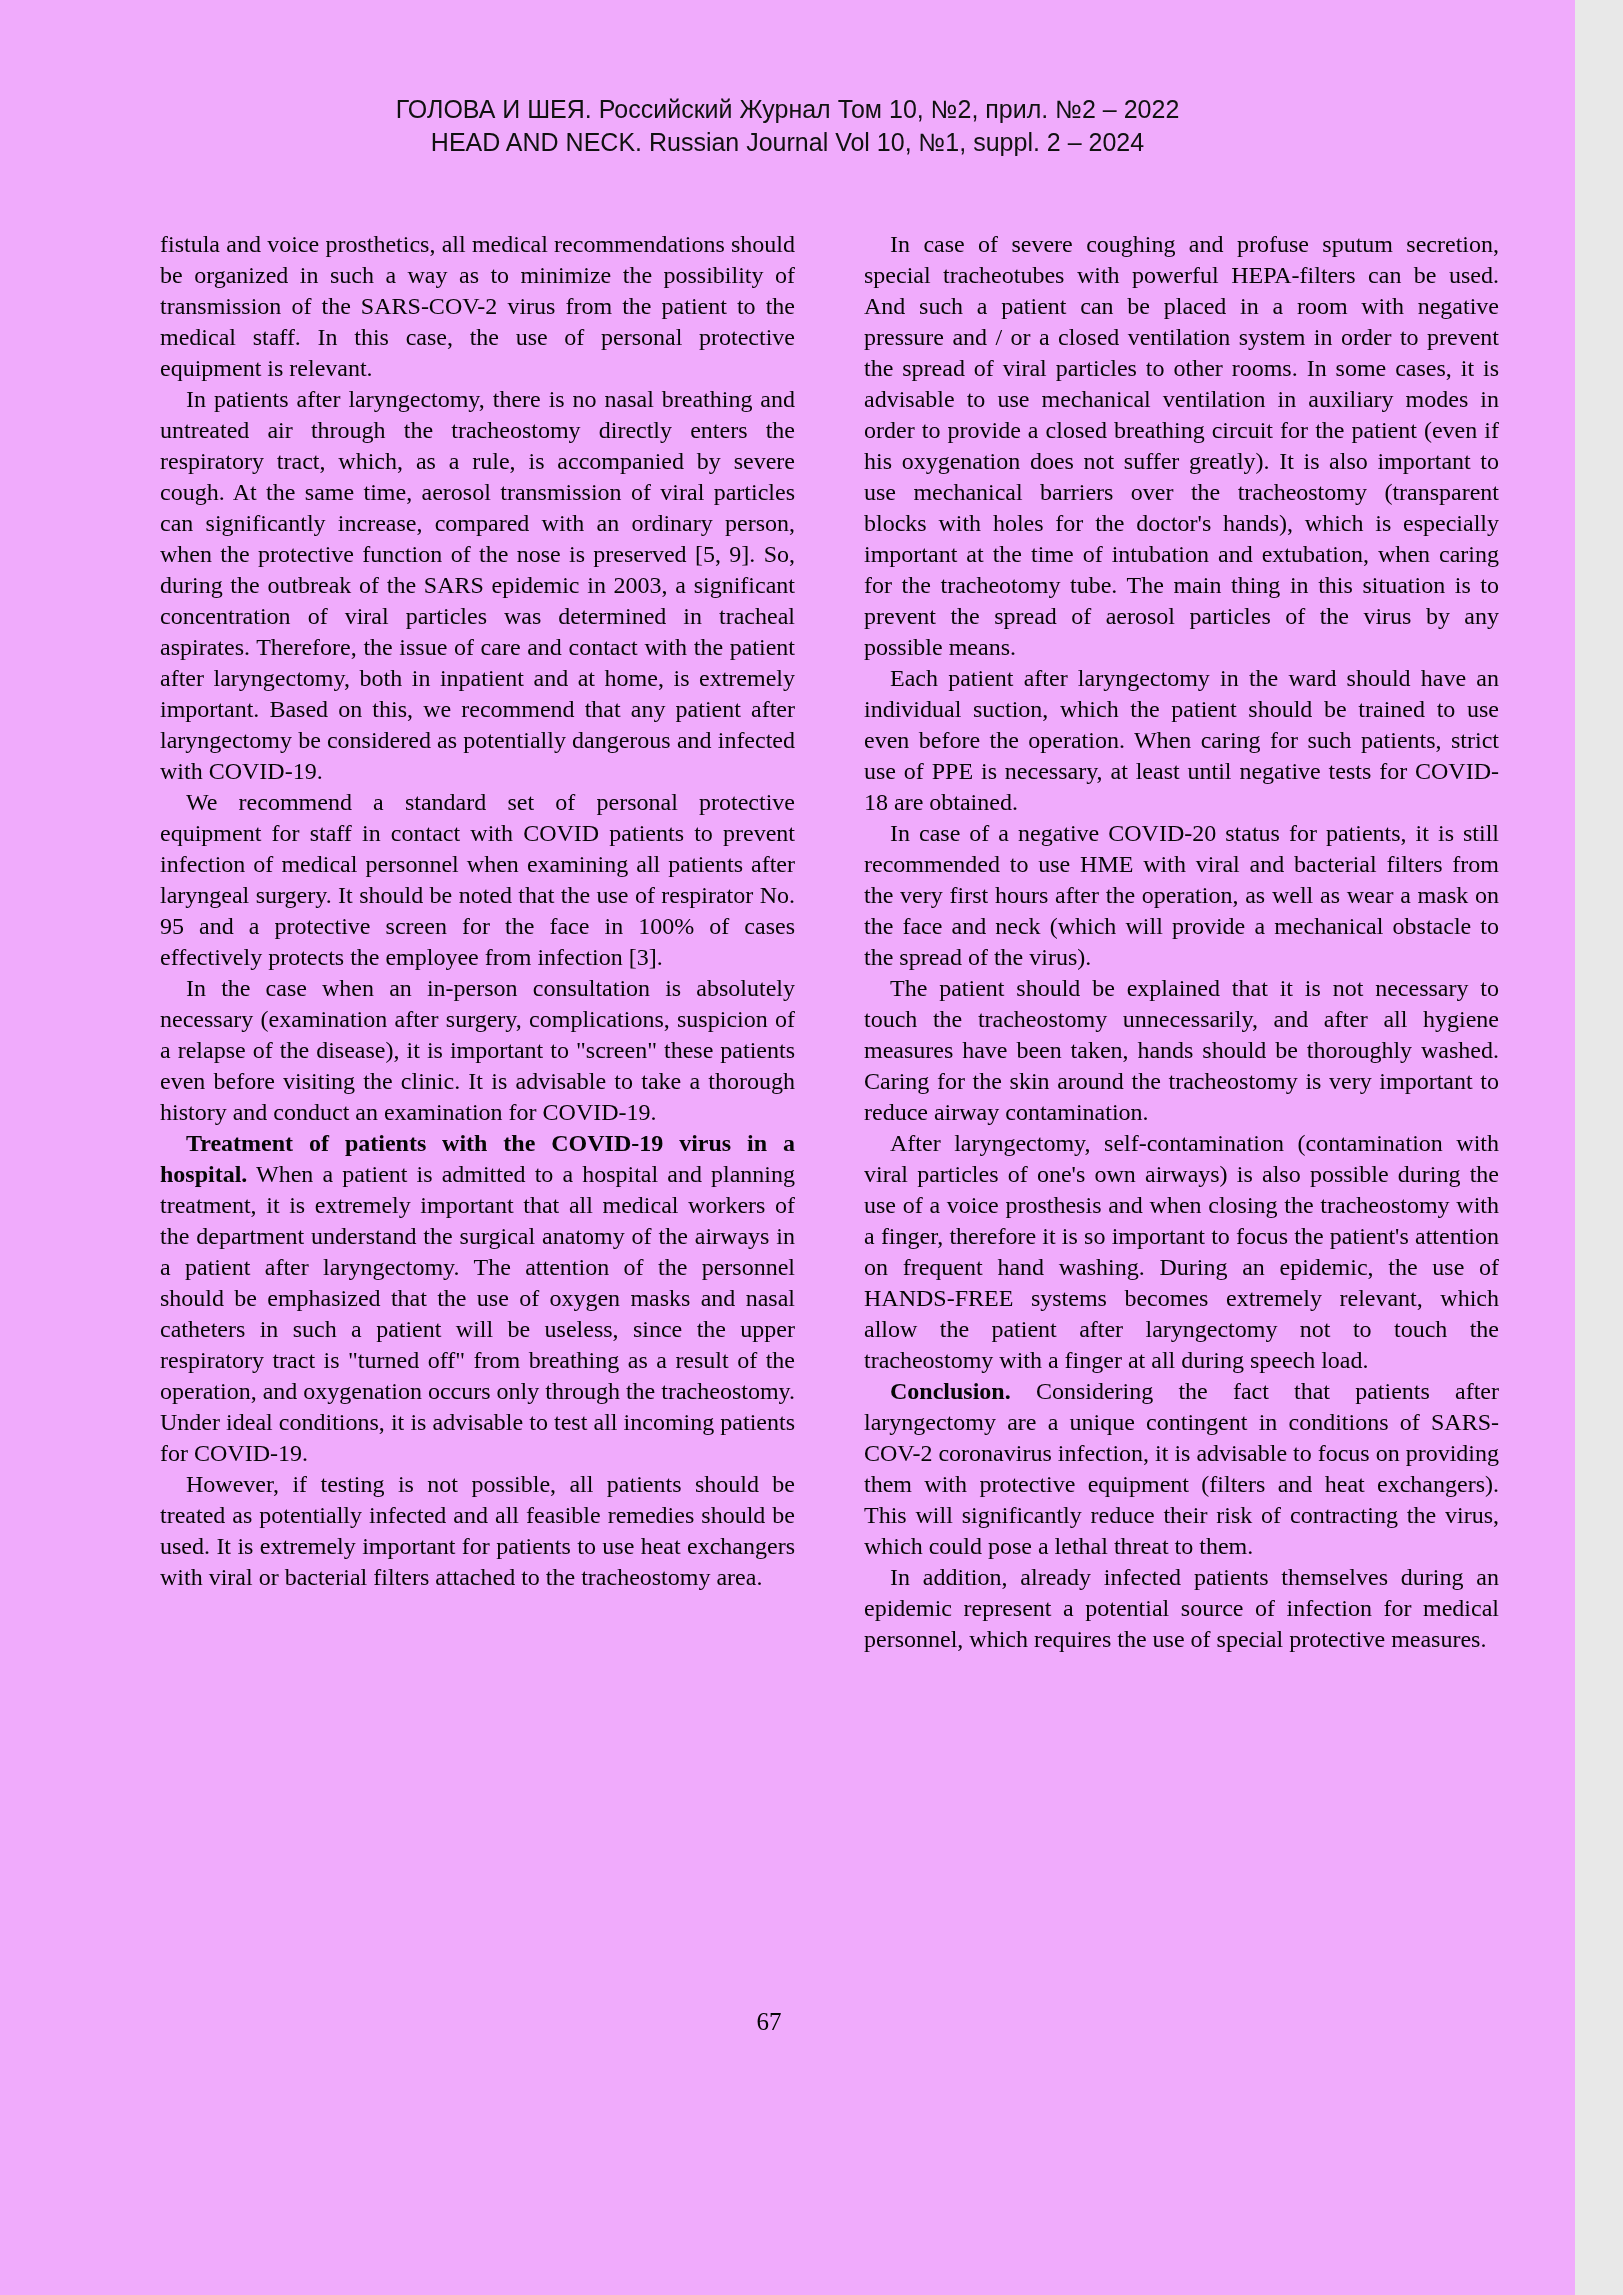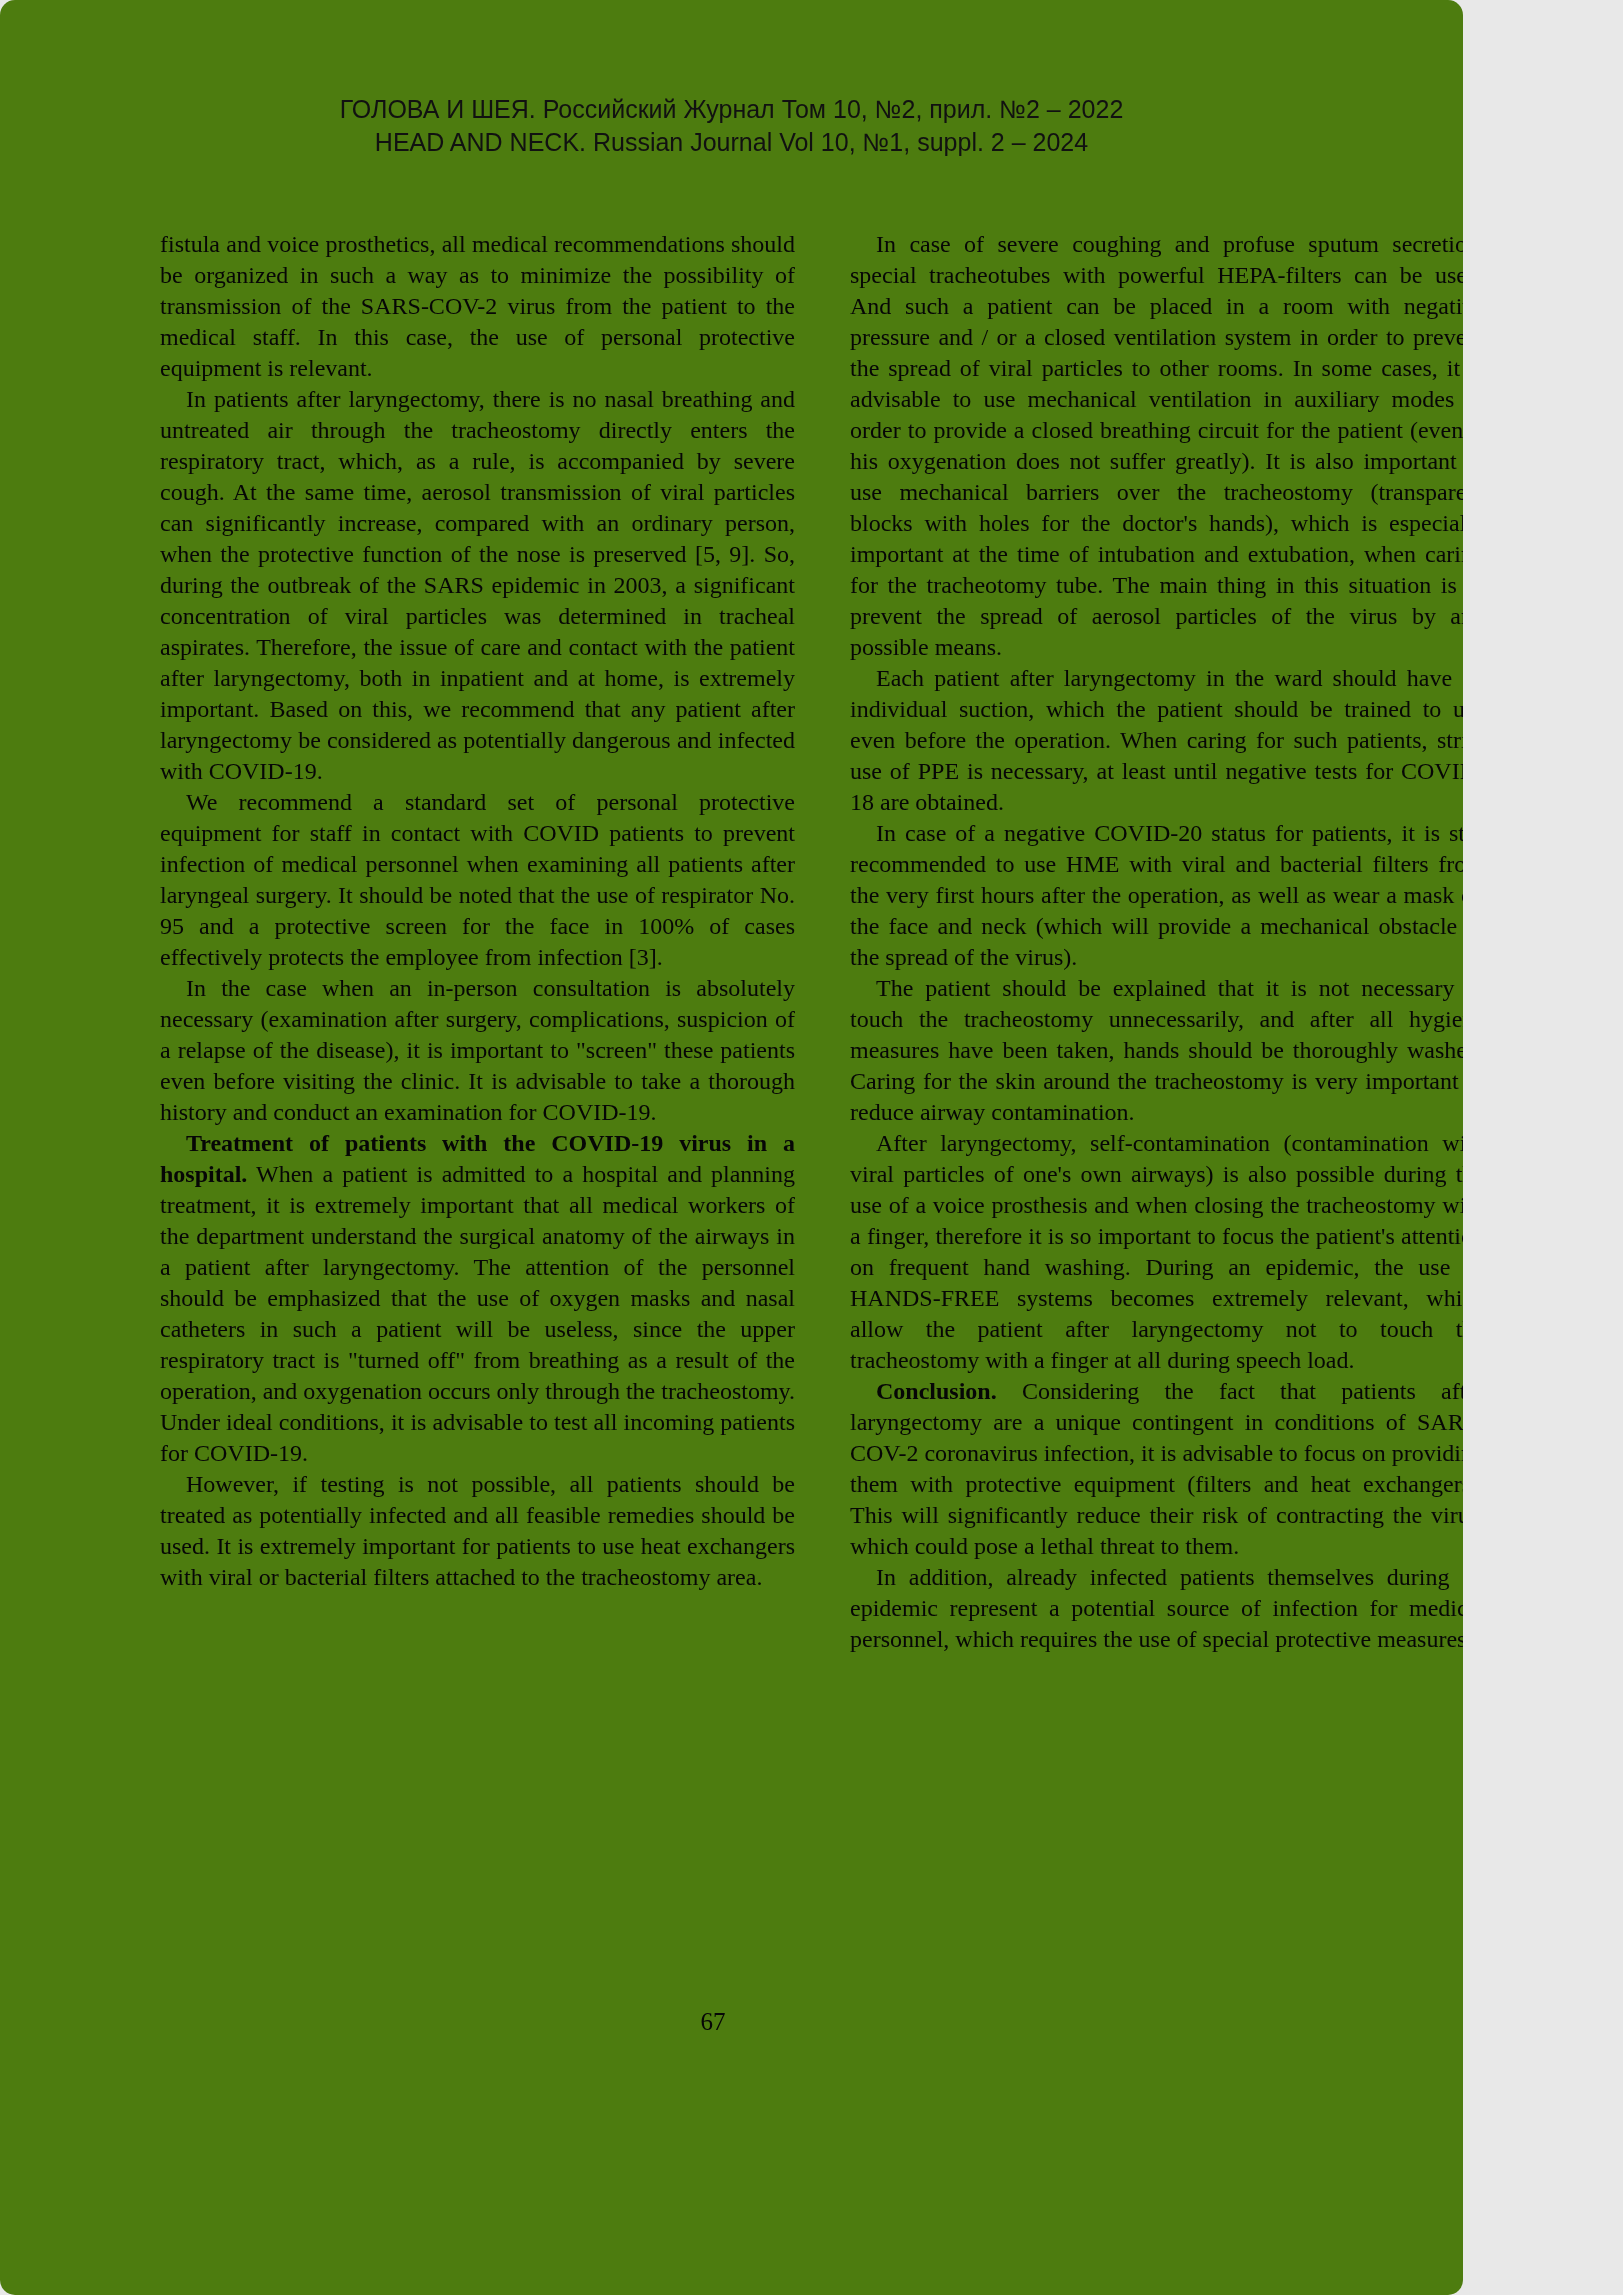--- a/index.html
+++ b/index.html
@@ -2,45 +2,44 @@
 <html style="font-size:10.5px"><head>
 <meta charset="utf-8">
 <style>
   html, body {
     margin: 0;
     padding: 0;
     background: #e8e8e8;
   }
   .page {
     position: relative;
-    width: 1463px;
+    width: 1575px;
     height: 2295px;
-    background: #4d7c0f;
+    background: #f0abfc;
     color: #000000;
     font-family: "Liberation Serif", serif;
     overflow: hidden;
-    border-radius: 15px;
   }
   .header {
     position: absolute;
     top: 93px;
     left: 0;
     right: 0;
     text-align: center;
     font-family: "Liberation Sans", sans-serif;
     font-size: 25px;
     line-height: 33px;
     color: #111111;
   }
   .columns {
     position: absolute;
     top: 229px;
     left: 160px;
     display: flex;
-    gap: 55px;
+    gap: 69px;
   }
   .col {
     width: 635px;
     text-align: justify;
     font-size: 24px;
     line-height: 31px;
     color: #060606;
   }
   .col p.para {
     margin: 0;

